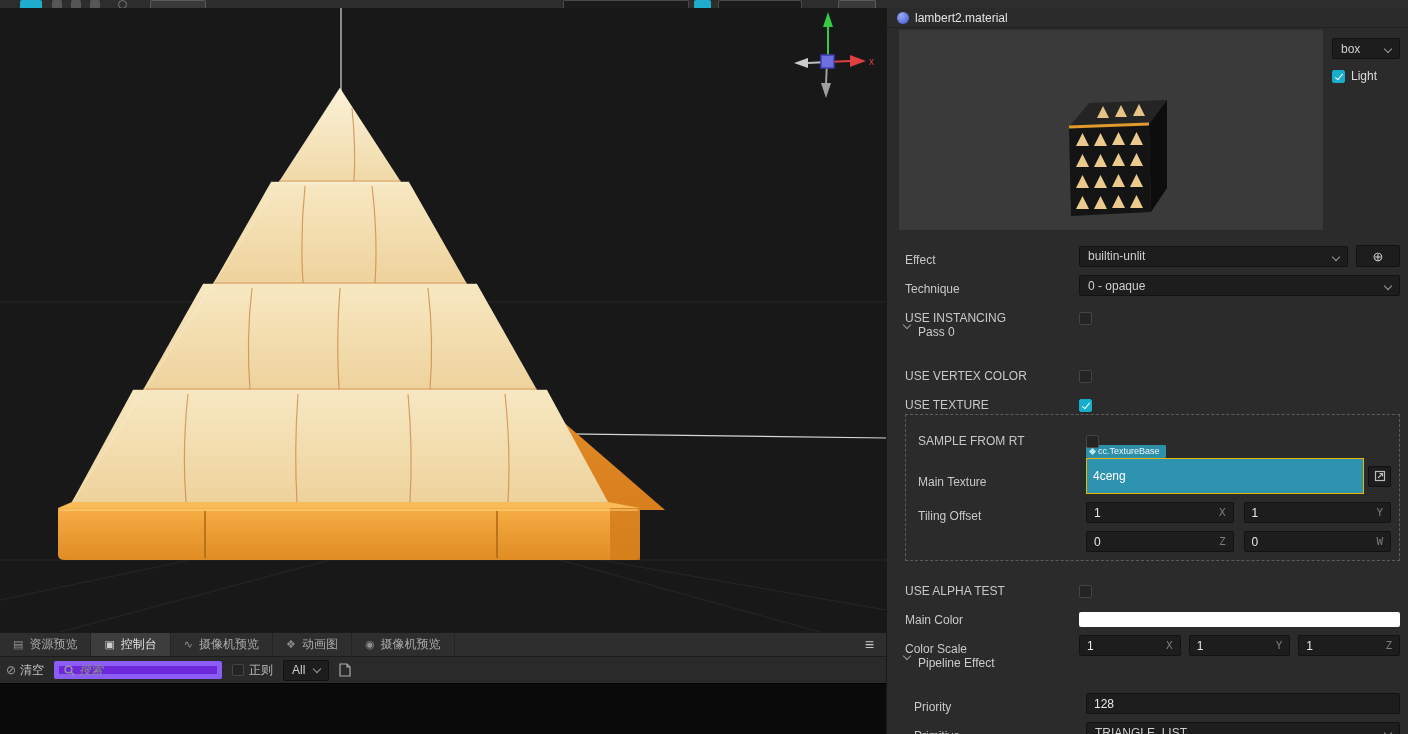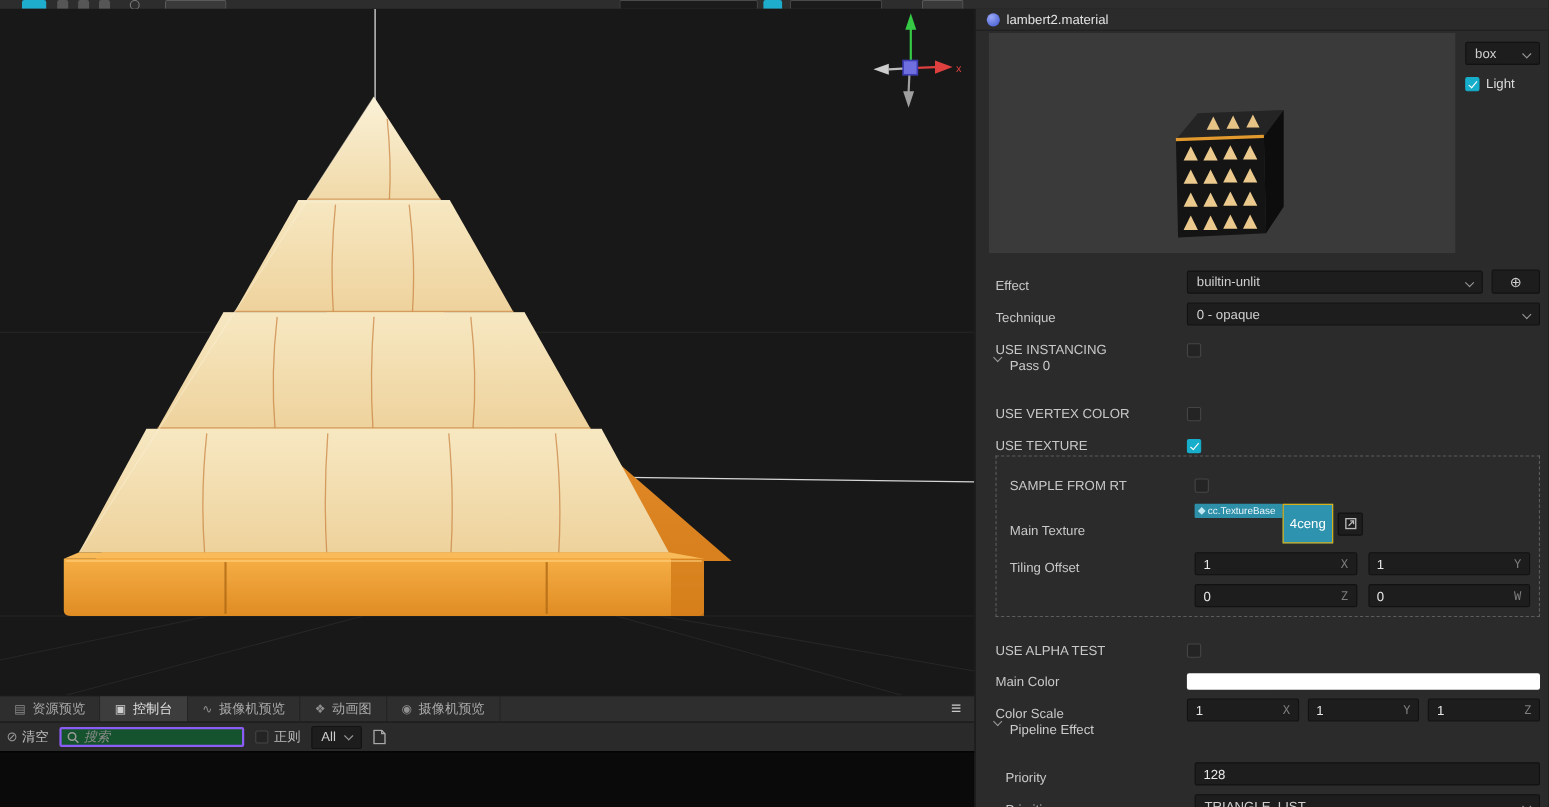--- a/index.html
+++ b/index.html
@@ -26,21 +26,21 @@
   .tab{display:flex;align-items:center;gap:6px;padding:0 13px;color:#a9a9a9;border-right:1px solid #242424;cursor:default;white-space:nowrap}
   .tab .tab-ic{font-size:11px;color:#8f8f8f}
   .tab.checked{background:#3d3d3d;color:#e2e2e2}
   .tab.checked .tab-ic{color:#cfcfcf}
   .tab-menu{margin-left:auto;display:flex;align-items:center;padding:0 12px;font-size:16px;color:#c8c8c8}
 
   
   .console-toolbar{height:27px;background:#2a2a2a;border-top:1px solid #1c1c1c;display:flex;align-items:center;gap:10px;padding:0 6px}
   .c-clear{display:flex;align-items:center;gap:4px;color:#c2c2c2}
   .c-clear-icon{font-size:12px;color:#9a9a9a}
-  .c-search{width:168px;height:18px;background:#14532d;border:2px solid #8b5cf6;border-radius:2px;display:flex;align-items:center;gap:4px;padding:0 5px}
+  .c-search{width:168px;height:18px;background:#6d28d9;border:5px solid #8b5cf6;border-radius:2px;display:flex;align-items:center;gap:4px;padding:0 5px}
   .c-search-input{flex:1;background:transparent;border:none;outline:none;color:#cccccc;font-size:12px;font-family:"Liberation Sans",sans-serif;min-width:0}
   .c-search-input::placeholder{color:#8b8b8b;font-style:italic}
   .c-regex{display:flex;align-items:center;gap:5px;color:#bdbdbd}
   .small-select{height:18px;min-width:46px}
   .doc-icon{display:block}
   .console-body{height:51px;background:#0a0a0a;border-top:1px solid #000}
 
   
   .inspector{position:absolute;left:886px;top:8px;width:522px;height:726px;background:#2b2b2b;border-left:1px solid #191919;overflow:hidden}
   .insp-header{height:20px;display:flex;align-items:center;gap:6px;padding-left:10px;background:#2b2b2b;border-bottom:1px solid #202020;color:#e3e3e3}
@@ -68,21 +68,21 @@
 
   .section-hdr{display:flex;align-items:flex-start;gap:8px;height:29px;padding-left:17px;color:#cccccc}
   .section-hdr .chev{margin-top:-3px}
 
   .dashed-group{margin:2px 8px 8px 18px;border:1px dashed #5c5c5c;padding:4px 0 8px 0}
   .dashed-group .row{padding-left:12px;padding-right:8px}
   .dashed-group .row .lbl{width:168px}
 
   .tex-row-outer{height:46px;align-items:flex-end}
   .tex-row-outer .lbl{margin-bottom:5px}
-  .tex-block{flex:1;display:flex;flex-direction:row;min-width:0}
+  .tex-block{flex:1;display:flex;flex-direction:column;min-width:0}
   .tex-badge{align-self:flex-start;display:flex;align-items:center;gap:3px;background:#2e8fa9;color:#eaf7fb;font-size:9px;line-height:13px;padding:0 6px 0 4px;border-radius:1px}
   .tex-badge .diamond{width:5px;height:5px;background:#bfe8f2;transform:rotate(45deg);flex:none}
   .tex-line{display:flex;align-items:center}
   .tex-input{flex:1;height:36px;background:#2e93ae;border:1px solid #eab308;display:flex;align-items:center;padding:12px 6px;color:#ffffff}
   .tex-pick{width:23px;height:21px;background:#1d1d1d;border:1px solid #121212;border-radius:2px;margin-left:4px;display:flex;align-items:center;justify-content:center;flex:none}
 
   .nfield{height:21px;background:#1d1d1d;border:1px solid #121212;border-radius:2px;display:flex;align-items:center;padding:0 7px;color:#e8e8e8;flex:1;min-width:0}
   .nfield .axis{margin-left:auto;color:#7d7d7d;font-family:"DejaVu Sans Mono",monospace;font-size:11px}
   .gap10{gap:10px}
   .gap8{gap:8px}

